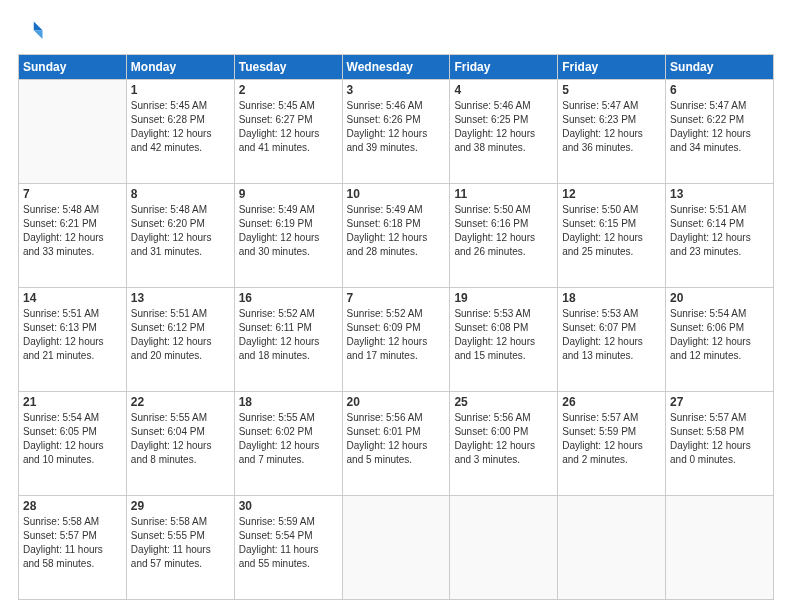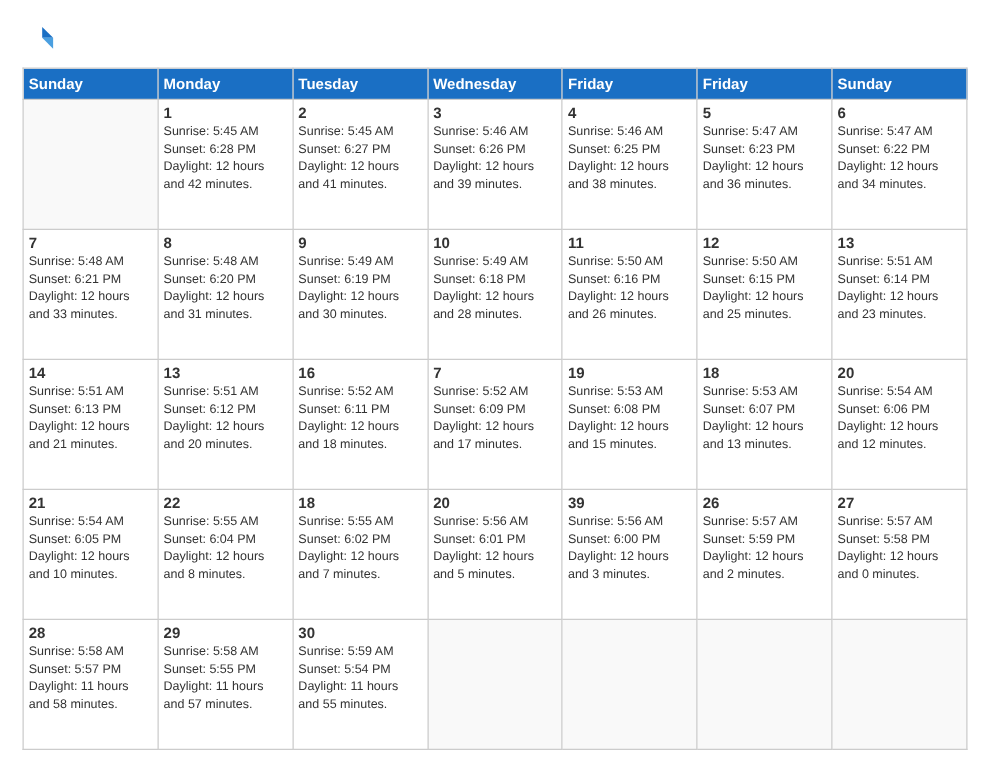--- a/index.html
+++ b/index.html
@@ -270,21 +270,21 @@
           Sunrise: 5:55 AM<br>Sunset: 6:02 PM<br>Daylight: 12 hours and 7 minutes.
         </div>
       </td>
           <td>
         <span class="day-number">20</span>
         <div class="day-info">
           Sunrise: 5:56 AM<br>Sunset: 6:01 PM<br>Daylight: 12 hours and 5 minutes.
         </div>
       </td>
           <td>
-        <span class="day-number">39</span>
+        <span class="day-number">25</span>
         <div class="day-info">
           Sunrise: 5:56 AM<br>Sunset: 6:00 PM<br>Daylight: 12 hours and 3 minutes.
         </div>
       </td>
           <td>
         <span class="day-number">26</span>
         <div class="day-info">
           Sunrise: 5:57 AM<br>Sunset: 5:59 PM<br>Daylight: 12 hours and 2 minutes.
         </div>
       </td>

